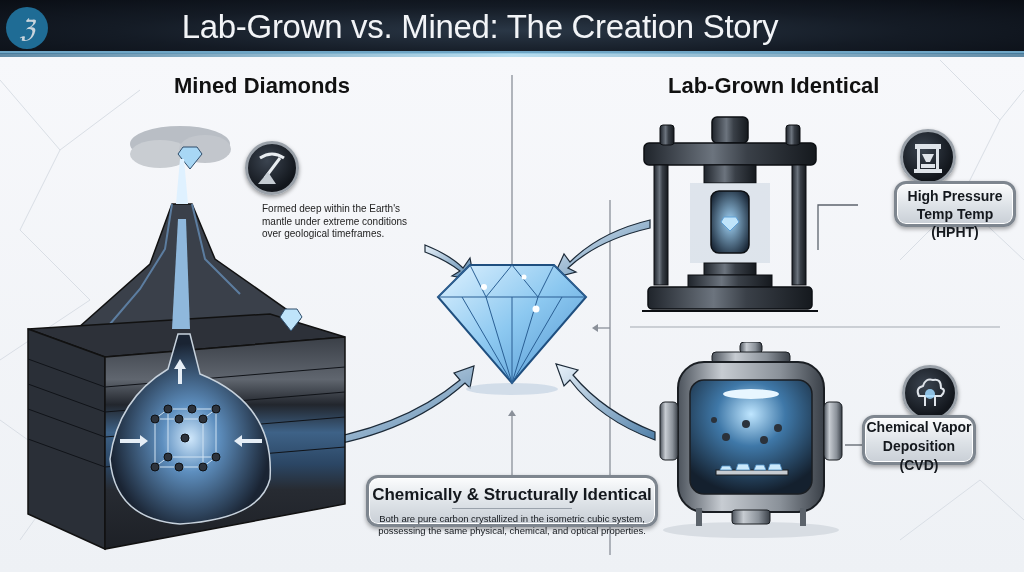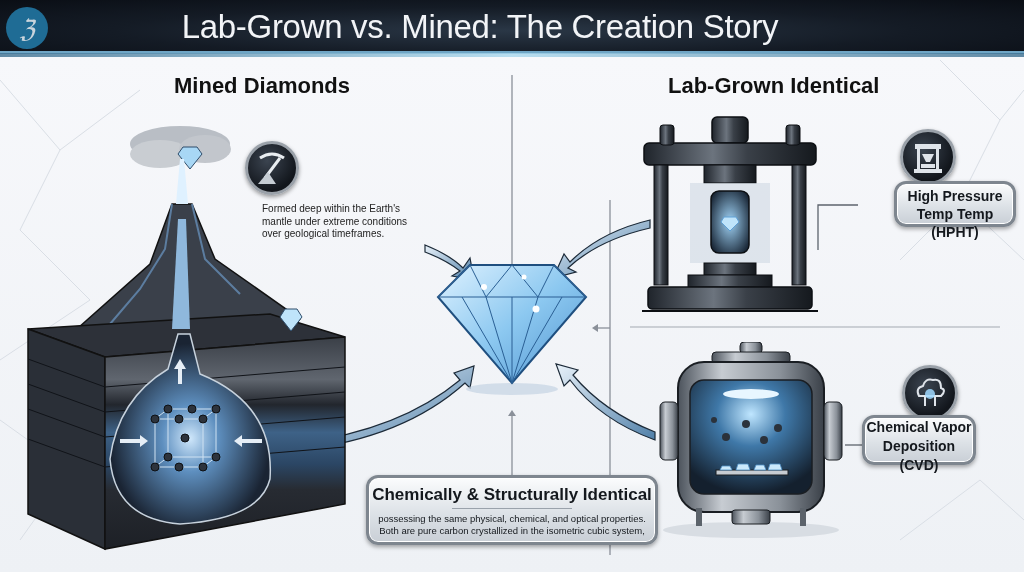--- a/index.html
+++ b/index.html
@@ -325,20 +325,20 @@
       <line x1="20" y1="28" x2="20" y2="38" stroke="#dfe4ea" stroke-width="2"></line>
       <line x1="30" y1="28" x2="30" y2="38" stroke="#dfe4ea" stroke-width="2"></line>
       <circle cx="25" cy="26" r="5" fill="#9fd8ff" opacity=".85"></circle>
     </svg>
   </div>
   <div class="pill" style="left:862px; top:358px; width:114px; height:50px; font-size:14px; line-height:19px; font-weight:bold;">
     <div>Chemical Vapor</div>
     <div>Deposition (CVD)</div>
   </div>
 
-  <div class="pill" style="left:366px; top:418px; width:292px; height:70px; padding-top:6px;">
+  <div class="pill" style="left:366px; top:418px; width:292px; height:52px; padding-top:6px;">
     <div style="font-size:17px; font-weight:bold; line-height:22px;">Chemically &amp; Structurally Identical</div>
     <div style="width:120px; height:1px; background:#9aa2ab; margin:2px auto 4px;"></div>
+    <div style="font-size:9.5px; line-height:12px;">Both are pure carbon crystallized in the isometric cubic system,</div>
     <div style="font-size:9.5px; line-height:12px;">possessing the same physical, chemical, and optical properties.</div>
-    <div style="font-size:9.5px; line-height:12px;">Both are pure carbon crystallized in the isometric cubic system,</div>
   </div>
 
 </div>
 
 </body></html>

